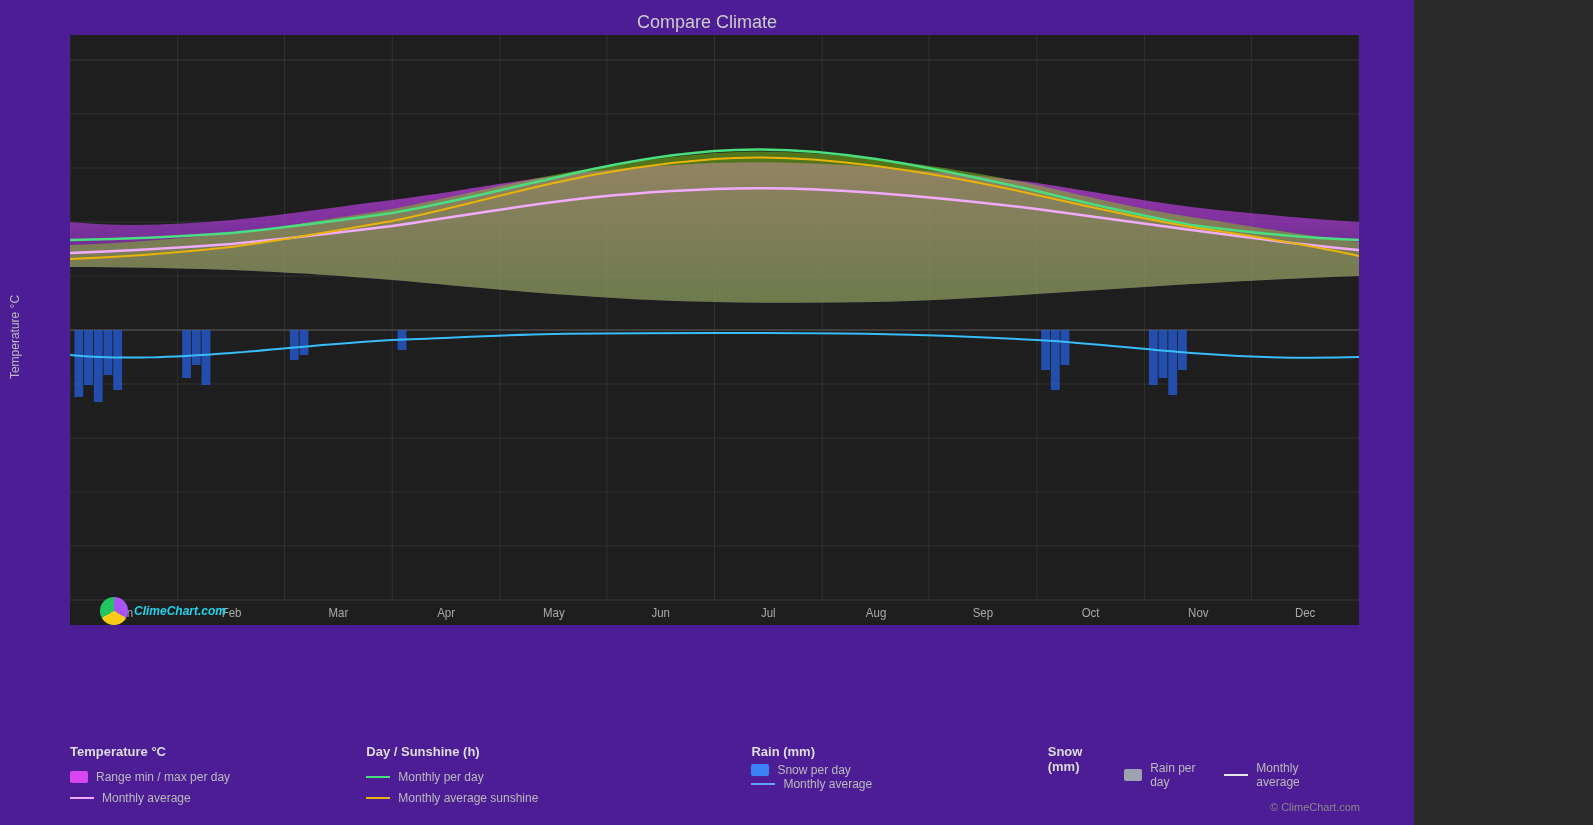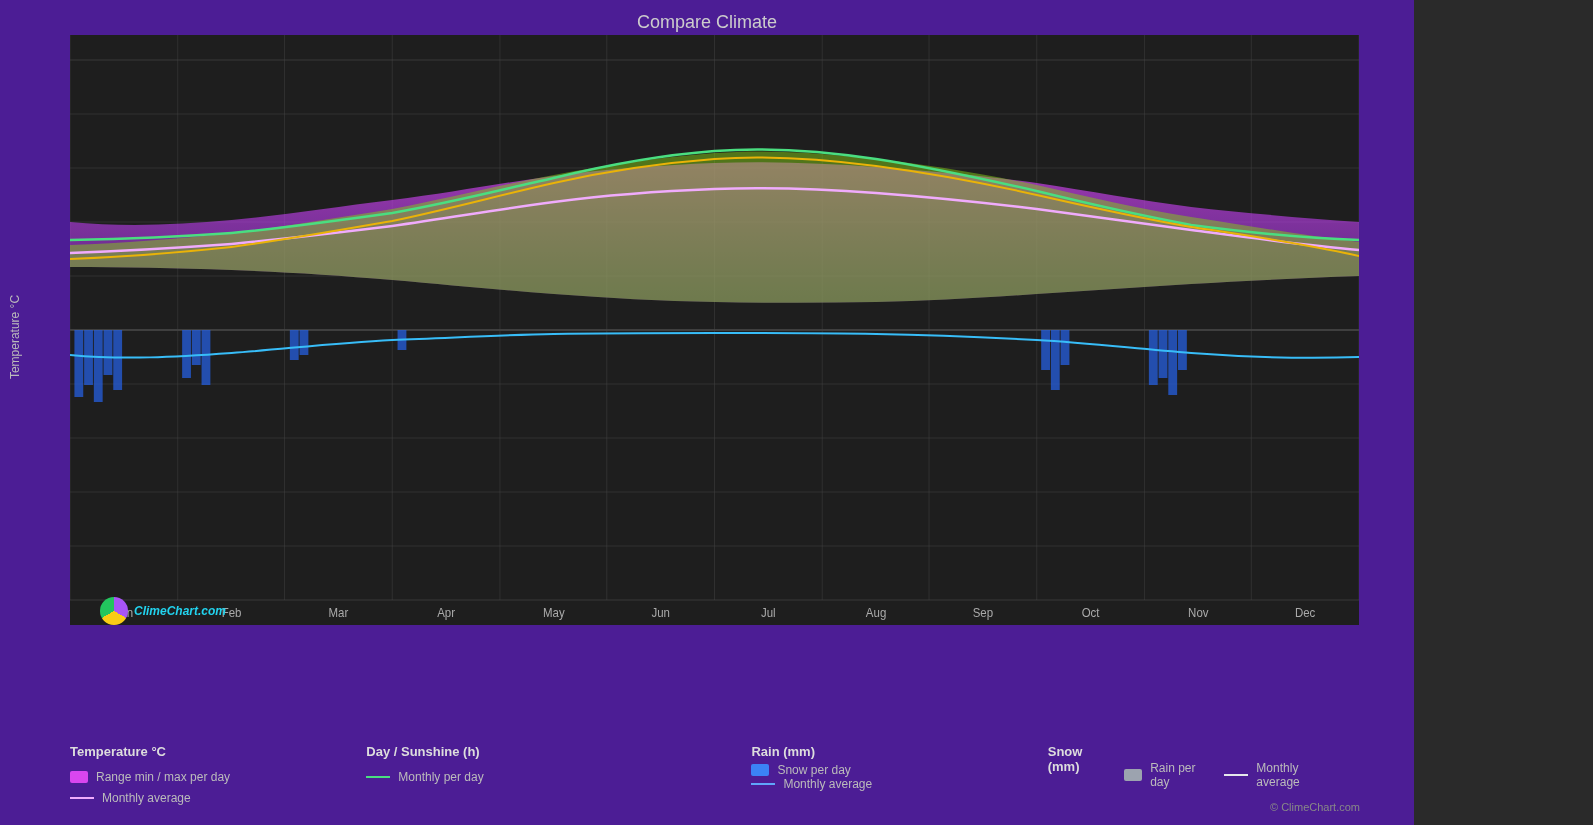--- a/index.html
+++ b/index.html
@@ -310,20 +310,24 @@
         <span>Monthly average</span>
       </div>
     </div>
 
     <div style="flex:1.3; display:flex; flex-direction:column; gap:7px;">
       <div class="legend-section-title">Day / Sunshine (h)</div>
       <div class="legend-item">
         <span class="legend-line" style="background:#4ade80;"></span>
         <span>Monthly per day</span>
       </div>
+      <div class="legend-item">
+        <span class="legend-line" style="background:#eab308;"></span>
+        <span>Monthly average sunshine</span>
+      </div>
     </div>
 
     <div style="flex:1; display:flex; flex-direction:column; ">
       <div class="legend-section-title">Rain (mm)</div>
       <div class="legend-item">
         <span class="legend-swatch" style="background:#3b82f6; border-radius:2px;"></span>
         <span>Snow per day</span>
       </div>
       <div class="legend-item">
         <span class="legend-line" style="background:#60a5fa;"></span>

